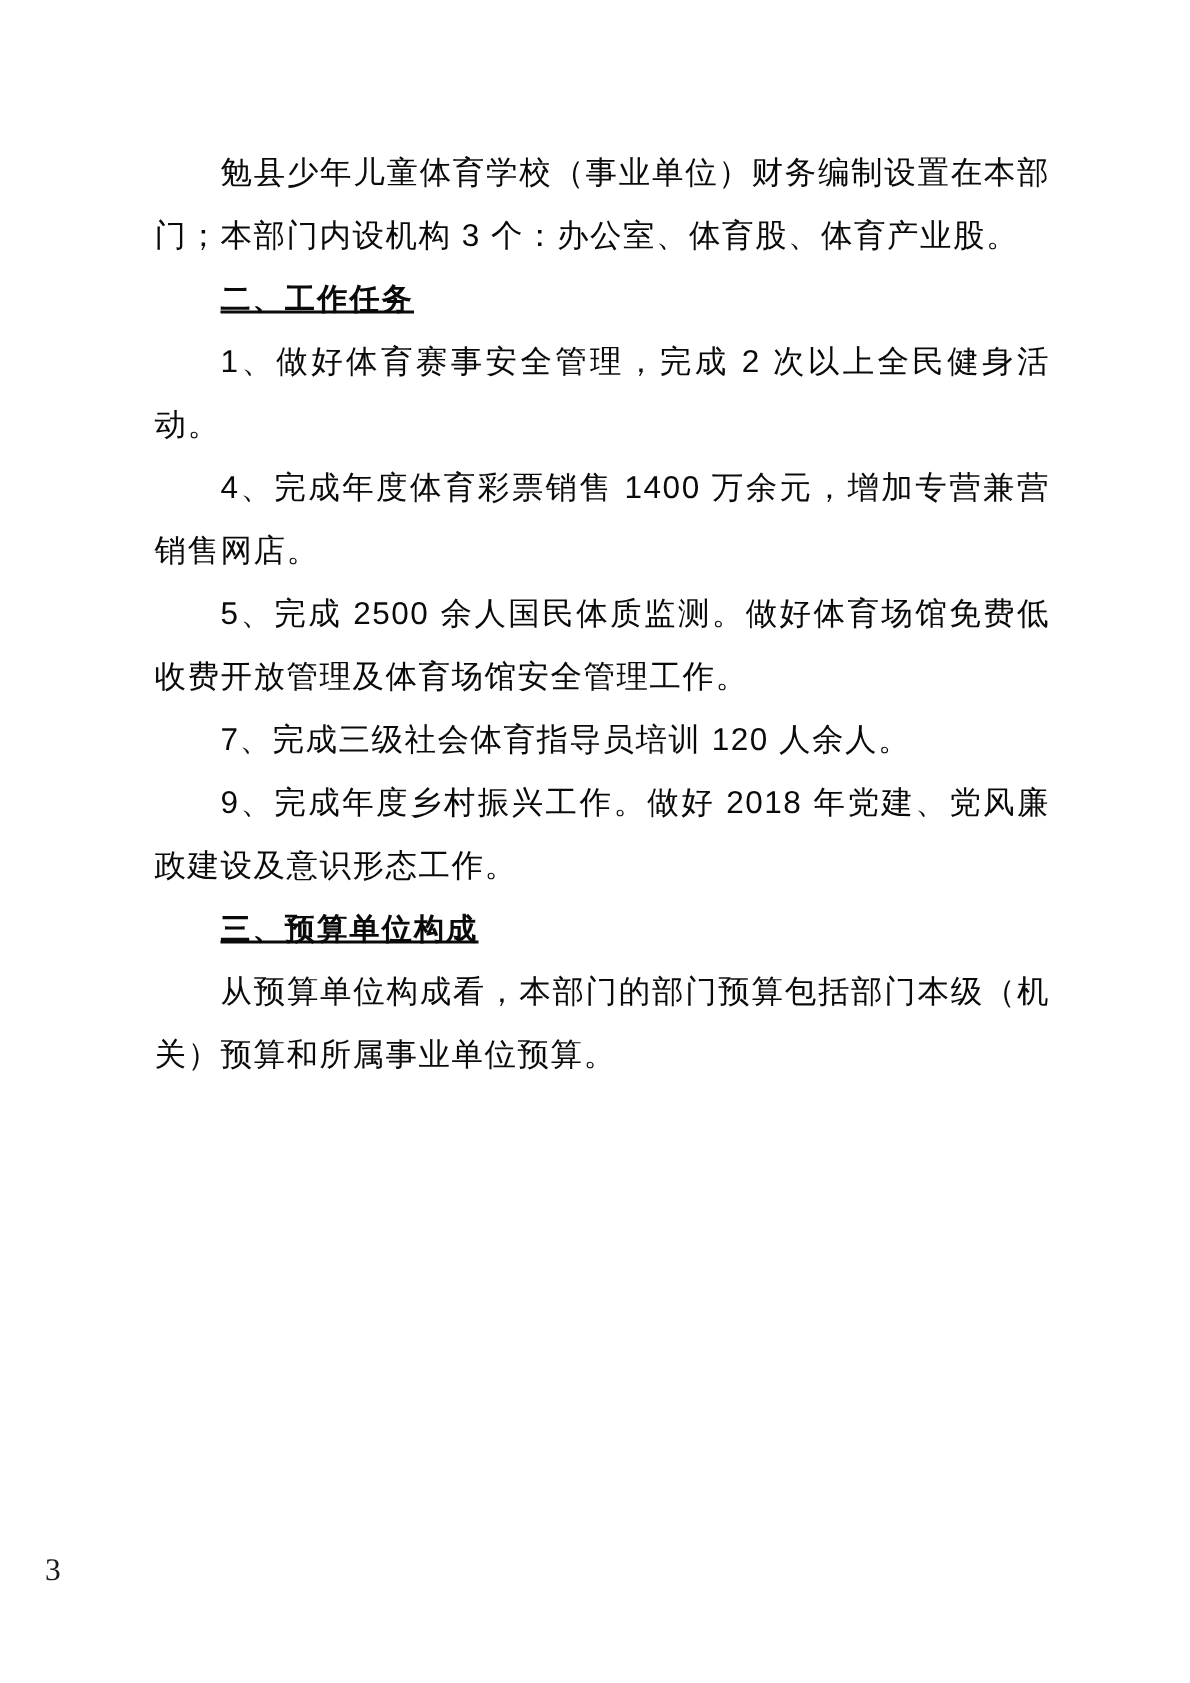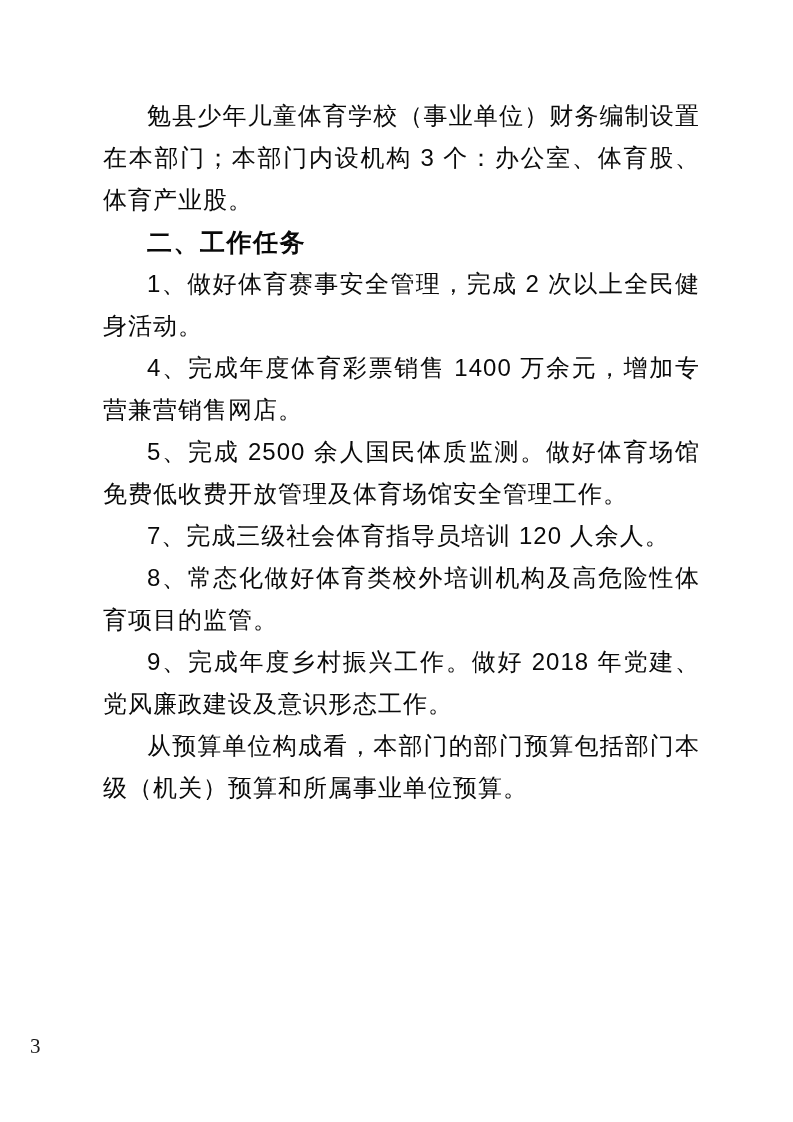--- a/index.html
+++ b/index.html
@@ -21,35 +21,36 @@
     background: #ffffff;
   }
   .content {
     position: absolute;
     left: 103px;
     top: 95px;
     width: 597px;
   }
   .para {
     margin: 0;
-    font-size: 24px;
+    font-size: 21px;
     line-height: 42px;
     letter-spacing: 1px;
     text-align: justify;
     text-indent: 44px;
     font-weight: 400;
     word-break: normal;
   }
   .heading {
     margin: 0;
-    font-size: 25px;
+    font-size: 20px;
     line-height: 42px;
     letter-spacing: 1.5px;
     text-indent: 44px;
     font-weight: 700;
+    text-decoration: underline;
   }
   .page-number {
     position: absolute;
     left: 30px;
     top: 1033px;
     font-family: "Liberation Serif", serif;
     font-size: 21px;
     line-height: 26px;
     color: #1a1a1a;
   }
@@ -58,18 +59,18 @@
 <body>
 
 <div class="page">
   <div class="content">
     <p class="para">勉县少年儿童体育学校（事业单位）财务编制设置在本部门；本部门内设机构 3 个：办公室、体育股、体育产业股。</p>
     <h2 class="heading">二、工作任务</h2>
     <p class="para">1、做好体育赛事安全管理，完成 2 次以上全民健身活动。</p>
     <p class="para">4、完成年度体育彩票销售 1400 万余元，增加专营兼营销售网店。</p>
     <p class="para">5、完成 2500 余人国民体质监测。做好体育场馆免费低收费开放管理及体育场馆安全管理工作。</p>
     <p class="para">7、完成三级社会体育指导员培训 120 人余人。</p>
-    <p class="para">8、常态化做好体育类校外培训机构及高危险性体育项目的监管。</p>
     <p class="para">9、完成年度乡村振兴工作。做好 2018 年党建、党风廉政建设及意识形态工作。</p>
+    <h2 class="heading">三、预算单位构成</h2>
     <p class="para">从预算单位构成看，本部门的部门预算包括部门本级（机关）预算和所属事业单位预算。</p>
   </div>
   <div class="page-number">3</div>
 </div>
 
 </body></html>

